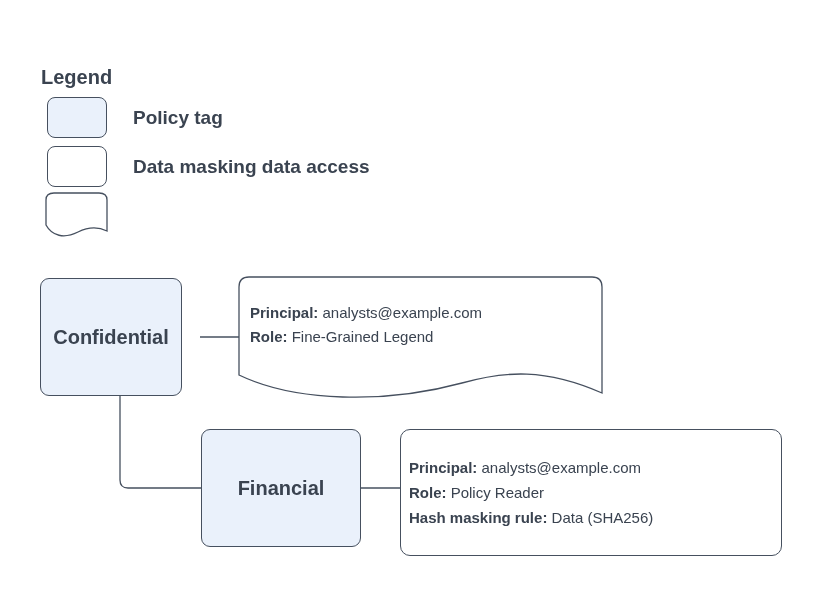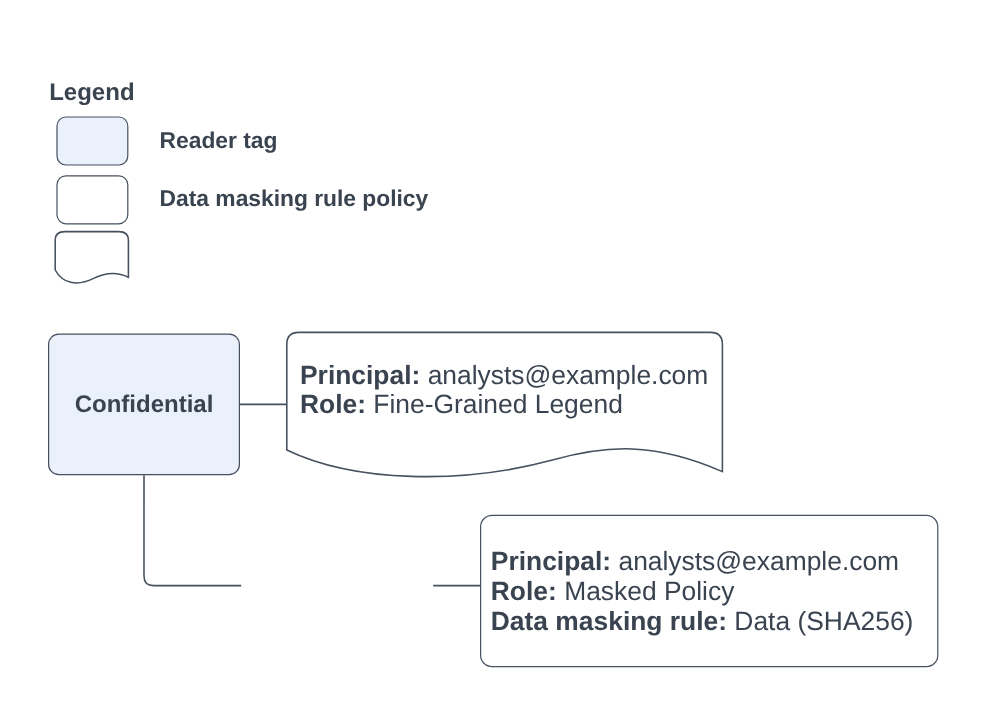--- a/index.html
+++ b/index.html
@@ -30,34 +30,34 @@
   }
 
   .node {
     position: absolute; box-sizing: border-box;
     border: 1.3px solid var(--node-stroke, #46505f);
     border-radius: 9px;
     background: var(--policy-tag-fill, #eaf1fb);
     display: flex; align-items: center; justify-content: center;
     font-size: 20px; font-weight: bold; z-index: 1;
   }
-  .node-confidential { left: 40px; top: 278px; width: 160px; height: 118px; }
+  .node-confidential { left: 40px; top: 278px; width: 142px; height: 118px; }
   .node-financial   { left: 201px; top: 429px; width: 160px; height: 118px; }
 
   .policy-box {
     position: absolute; left: 400px; top: 429px; width: 382px; height: 127px;
     box-sizing: border-box;
     border: 1.3px solid var(--node-stroke, #46505f);
     border-radius: 10px;
     background: var(--background, #ffffff);
     display: flex; flex-direction: column; justify-content: center;
     padding-left: 8px; z-index: 1;
   }
   .policy-box .line, .doc-text .line {
-    font-size: 22px; line-height: 25px; white-space: nowrap;
+    font-size: 15px; line-height: 25px; white-space: nowrap;
   }
   .doc-text {
     position: absolute; left: 250px; top: 301px; width: 345px; z-index: 1;
   }
   .doc-text .line { line-height: 24px; }
   .line b { font-weight: bold; }
 
   .shape-outline { fill: var(--background, #ffffff); stroke: var(--node-stroke, #46505f); stroke-width: 1.3; }
   .conn { fill: none; stroke: var(--node-stroke, #46505f); stroke-width: 1.3; }
 </style>
@@ -79,35 +79,38 @@
     <path class="conn" d="M 361 488 L 400 488"></path>
 
     <path class="shape-outline" d="M 249 277 L 592 277 Q 602 277 602 287 L 602 393
              C 545 368 505 371 462 383 C 385 404 295 402 239 375
              L 239 287 Q 239 277 249 277 Z"></path>
   </svg>
 
   <div class="legend-title">Legend</div>
 
   <div class="swatch blue" style="top:97px"></div>
-  <div class="legend-label" style="top:97px">Reader tag</div>
+  <div class="legend-label" style="top:97px">Policy tag</div>
 
   <div class="swatch" style="top:146px"></div>
-  <div class="legend-label" style="top:146px">Data masking rule policy</div>
+  <div class="legend-label" style="top:146px">Data masking data access</div>
 
 
   <div class="node node-confidential">
     <span>Confidential</span>
   </div>
 
+  <div class="node node-financial">
+    <span>Financial</span>
+  </div>
 
   <div class="doc-text">
     <div class="line"><b>Principal:</b> <span>analysts@example.com</span></div>
     <div class="line"><b>Role:</b> <span>Fine-Grained Legend</span></div>
   </div>
 
   <div class="policy-box">
     <div class="line"><b>Principal:</b> <span>analysts@example.com</span></div>
-    <div class="line"><b>Role:</b> <span>Masked Policy</span></div>
-    <div class="line"><b>Data masking rule:</b> <span>Data (SHA256)</span></div>
+    <div class="line"><b>Role:</b> <span>Policy Reader</span></div>
+    <div class="line"><b>Hash masking rule:</b> <span>Data (SHA256)</span></div>
   </div>
 
 </div>
 
 </body></html>

